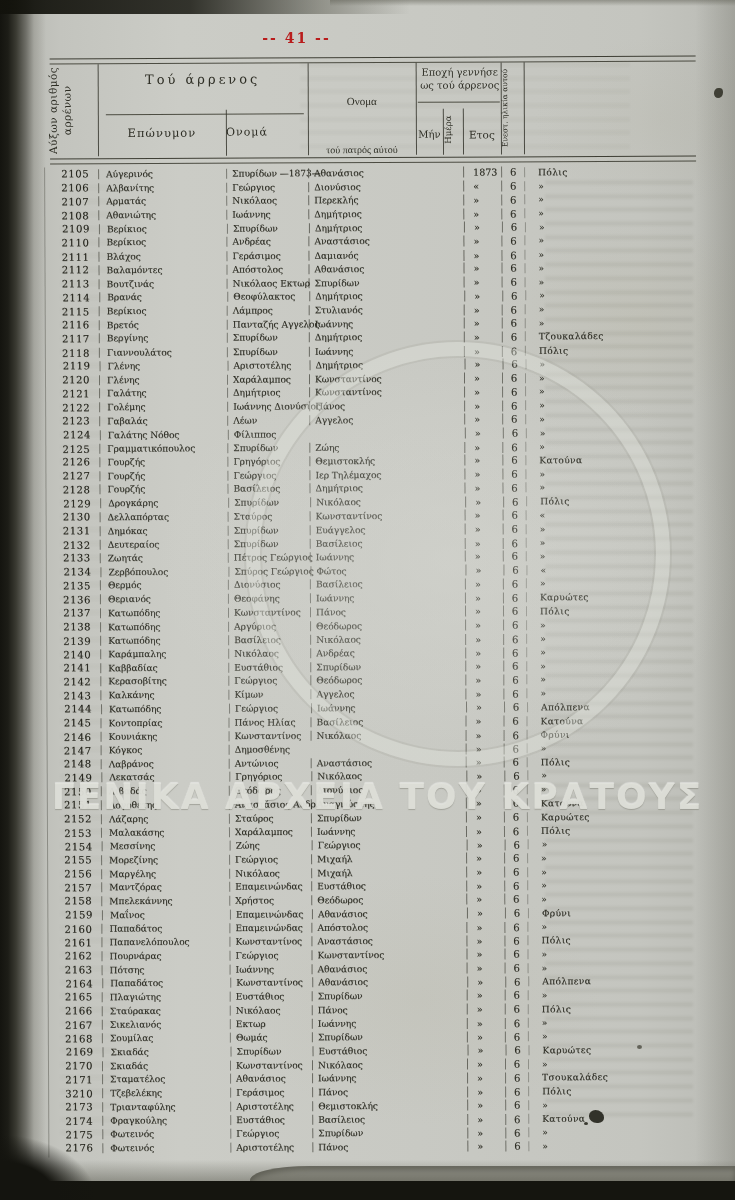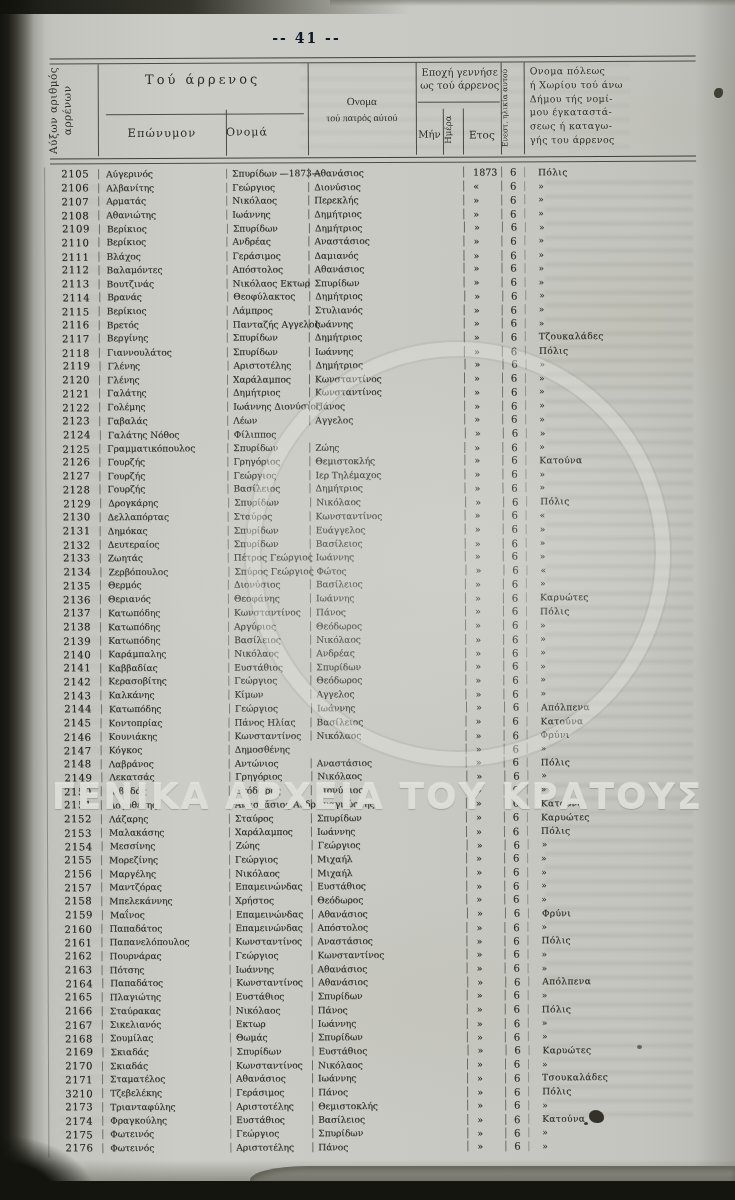--- a/index.html
+++ b/index.html
@@ -29,21 +29,21 @@
   .dbl.bot{top:102px;}
   .hv{position:absolute;width:1px;background:rgba(45,45,36,0.8);top:8px;bottom:1005px;}
   .hv.lower{top:54px;}
   .hsub{position:absolute;height:1px;background:rgba(55,55,44,0.85);}
   .hlab{position:absolute;}
   .h-serial{left:-19px;top:29px;width:92px;height:50px;transform:rotate(-90deg);font-size:10.5px;text-align:center;line-height:1.35;letter-spacing:0.5px;}
   .h-male{left:54px;top:16px;width:210px;text-align:center;font-size:13px;letter-spacing:3px;}
   .h-surname{left:54px;top:70px;width:128px;text-align:center;font-size:11.5px;letter-spacing:1px;}
   .h-name{left:182px;top:70px;width:82px;text-align:left;font-size:11px;letter-spacing:1px;}
   .h-father{left:264px;top:38px;width:108px;text-align:center;font-size:11px;line-height:1.55;font-family:Liberation Serif, serif;}
-  .h-father .sub{font-size:10px;display:block;}
+  .h-father .sub{font-size:10px;display:block;margin-top:32px;}
   .h-birth{left:370px;top:11px;width:92px;text-align:center;font-size:10px;line-height:1.3;}
   .h-month{left:372px;top:74px;width:27px;text-align:center;font-size:10px;}
   .h-day{left:384px;top:65px;width:50px;height:20px;transform:rotate(-90deg);font-size:8.5px;text-align:center;}
   .h-year{left:419px;top:74px;width:38px;text-align:center;font-size:10.5px;}
   .h-age{left:422px;top:42px;width:92px;height:23px;transform:rotate(-90deg);font-size:7.5px;text-align:center;}
   .h-place{left:486px;top:10px;width:164px;font-size:9.5px;line-height:1.45;letter-spacing:0.4px;}
   .body-left{position:absolute;left:0;top:111px;bottom:4px;width:1px;background:rgba(42,42,33,0.35);}
   
   #rows{position:absolute;left:0;top:111px;width:100%;}
   .row{display:flex;height:13.72px;align-items:center;}
@@ -53,21 +53,21 @@
   .c-name{width:82px;padding-left:5px;border-left:1px solid rgba(42,42,33,0.5);}
   .c-father{width:108px;padding-left:5px;border-left:1px solid rgba(42,42,33,0.6);}
   .c-month{width:27px;border-left:1.4px solid rgba(35,35,27,0.8);}
   .c-day{width:20px;border-left:1px solid rgba(42,42,33,0.6);}
   .c-year{width:38px;border-left:1px solid rgba(42,42,33,0.6);padding-left:9px;font-size:9.5px;}
   .c-age{width:23px;border-left:1px solid rgba(42,42,33,0.55);text-align:center;font-size:10px;}
   .c-place{width:172px;border-left:1px solid rgba(42,42,33,0.35);padding-left:13px;letter-spacing:0.4px;}
   .row:nth-child(5n){transform:translateX(0.6px);}
   .row:nth-child(7n){transform:translateY(0.5px);}
   
-  #pageno{position:absolute;top:30px;left:10px;width:593px;text-align:center;font-size:14px;letter-spacing:2px;font-weight:bold;color:#0f172a;}
+  #pageno{position:absolute;top:30px;left:0;width:593px;text-align:center;font-size:14px;letter-spacing:2px;font-weight:bold;color:#b91c1c;}
   
   #fade{position:absolute;left:110px;top:370px;width:560px;height:430px;pointer-events:none;
     background:radial-gradient(ellipse closest-side, rgba(202,203,197,0.45), transparent);}
   #wm-circle{position:absolute;left:246px;top:342px;width:396px;height:396px;border-radius:50%;
     border:14px solid rgba(226,227,221,0.40);pointer-events:none;
     box-shadow:0 0 0 2px rgba(150,150,138,0.18), inset 0 0 0 2px rgba(150,150,138,0.18);}
   #wm-text{position:absolute;top:776px;left:0;width:735px;text-align:center;pointer-events:none;
     font-family:"DejaVu Sans",sans-serif;font-weight:bold;color:rgba(225,226,220,0.88);}
   .wm-l1{font-size:36px;letter-spacing:2px;text-shadow:0 1px 1px rgba(118,118,106,0.45),0 -1px 1px rgba(255,255,255,0.45);padding-left:20px;}
   .wm-l2{font-size:33px;letter-spacing:4px;margin-top:3px;text-shadow:0 1px 1px rgba(118,118,106,0.45),0 -1px 1px rgba(255,255,255,0.45);}
@@ -129,28 +129,20 @@
     <span class="sub">τού πατρός αύτού</span>
   </div>
   <div class="hlab h-birth">
     <div>Εποχή γεννήσε</div>
     <div>ως τού άρρενος</div>
   </div>
   <div class="hlab h-month">Μήν</div>
   <div class="hlab h-day">Ημέρα</div>
   <div class="hlab h-year">Ετος</div>
   <div class="hlab h-age">Ενεστ. ηλικία αυτού</div>
-  <div class="hlab h-place">
-      <div>Ονομα πόλεως</div>
-      <div>ή Χωρίου τού άνω</div>
-      <div>Δήμου τής νομί-</div>
-      <div>μου έγκαταστά-</div>
-      <div>σεως ή καταγω-</div>
-      <div>γής του άρρενος</div>
-    </div>
 
   <div class="body-left"></div>
   <div id="rows">
       <div class="row">
         <span class="c c-num">2105</span>
         <span class="c c-surname">Αύγερινός</span>
         <span class="c c-name">Σπυρίδων —1873—</span>
         <span class="c c-father">Αθανάσιος</span>
         <span class="c c-month"></span>
         <span class="c c-day"></span>

